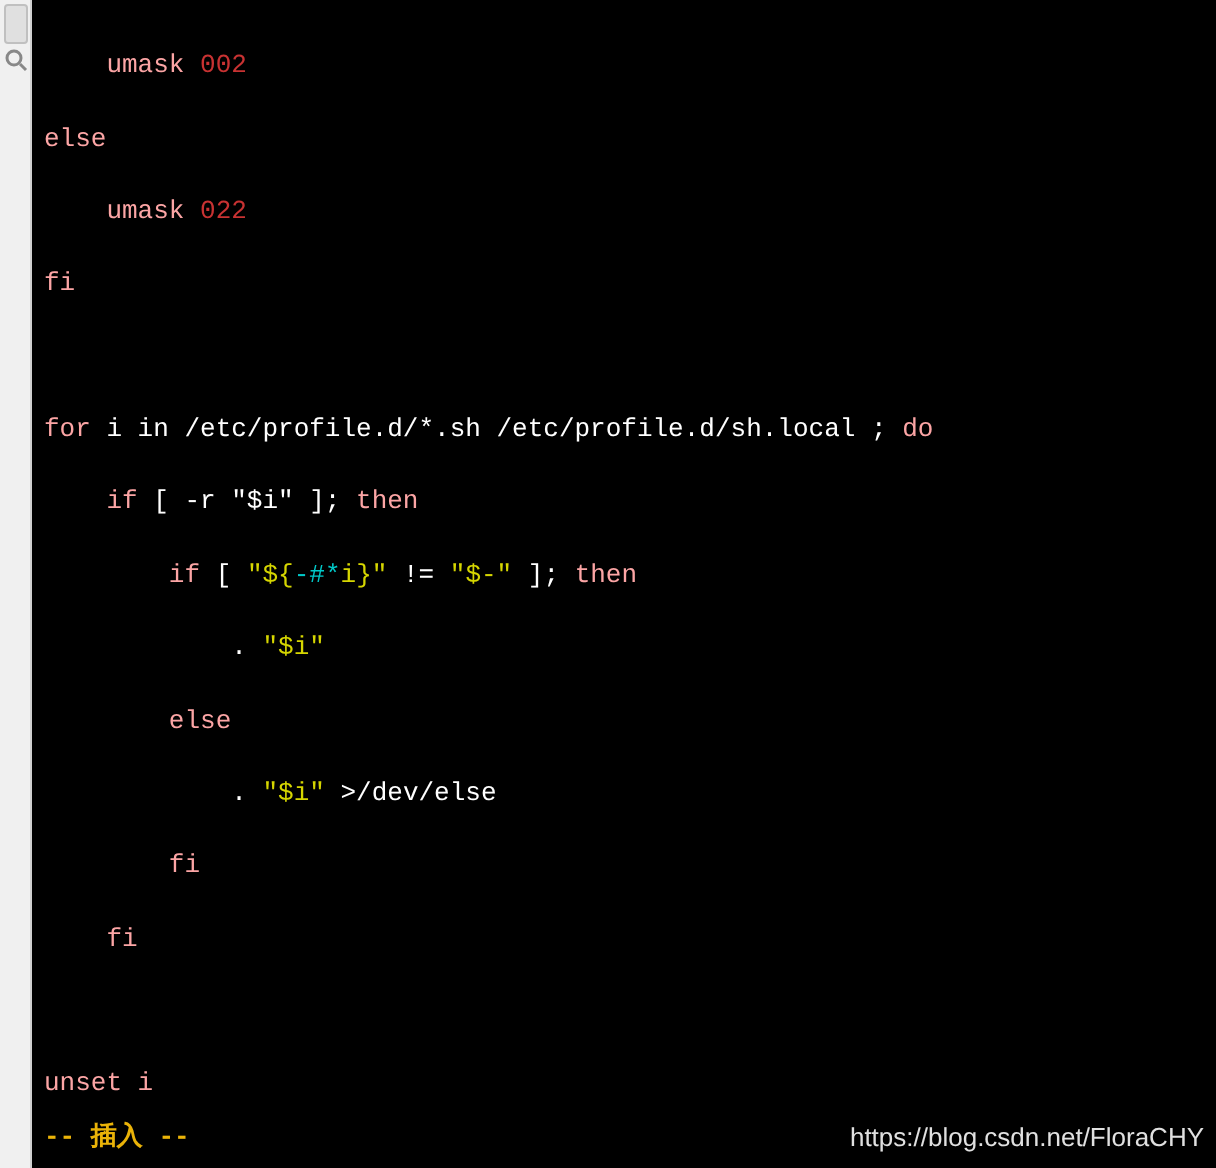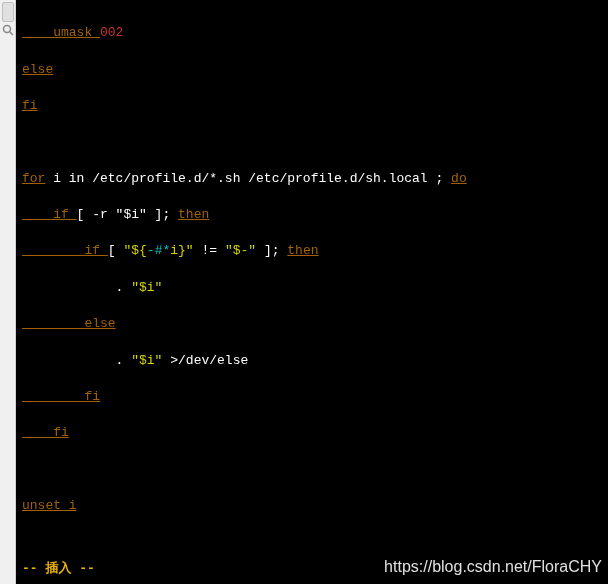--- a/index.html
+++ b/index.html
@@ -38,57 +38,58 @@
   .terminal {
     position: absolute;
     left: 16px; top: 0;
     width: 592px; height: 584px;
     background: #000;
     color: #fff;
     padding: 6px 4px 4px 6px;
     white-space: pre;
   }
   .line { min-height: 18px; }
-  .orange { color: #a16207; text-decoration: underline; }
+  .orange { color: #fca5a5; }
   .red { color: #c83232; }
   .yellow { color: #d6d600; }
   .cyan { color: #00c8c8; }
   .white { color: #ffffff; margin-top: 12px; }
   .status {
     position: absolute;
     left: 6px;
     bottom: 6px;
     color: #eab308;
     font-weight: bold;
   }
   .watermark {
     position: absolute;
     right: 6px;
     bottom: 6px;
     color: #e0e0e0;
-    font-size: 16px;
+    font-size: 13px;
     font-family: sans-serif;
   }
 </style>
 </head>
 <body>
 
 <div class="scrollbar">
   <div class="scrollbar-thumb"></div>
   <div class="search-btn">
     <svg width="12" height="12" viewBox="0 0 12 12" fill="none" stroke-width="1.5">
         <circle cx="5" cy="5" r="3.5"></circle>
         <line x1="8" y1="8" x2="11" y2="11"></line>
       </svg>
   </div>
 </div>
 
 <div class="terminal">
 <div class="line"><span class="orange">    umask </span><span class="red">002</span></div>
 <div class="line"><span class="orange">else</span></div>
+<div class="line"><span class="orange">    umask </span><span class="red">022</span></div>
 <div class="line"><span class="orange">fi</span></div>
 <div class="line">&nbsp;</div>
 <div class="line"><span class="orange">for</span><span> i in </span><span class="white">/etc/profile.d/*.sh /etc/profile.d/sh.local </span><span>; </span><span class="orange">do</span></div>
 <div class="line"><span class="orange">    if </span><span>[ -r "$i" ]; </span><span class="orange">then</span></div>
 <div class="line"><span class="orange">        if </span><span>[ </span><span class="yellow">"${</span><span class="cyan">-#*</span><span class="yellow">i</span><span class="yellow">}"</span><span> != </span><span class="yellow">"$-" </span><span>]; </span><span class="orange">then</span></div>
 <div class="line"><span>            . </span><span class="yellow">"$i"</span></div>
 <div class="line"><span class="orange">        else</span></div>
 <div class="line"><span>            . </span><span class="yellow">"$i" </span><span class="white">&gt;</span><span>/dev/else</span></div>
 <div class="line"><span class="orange">        fi</span></div>
 <div class="line"><span class="orange">    fi</span></div>

